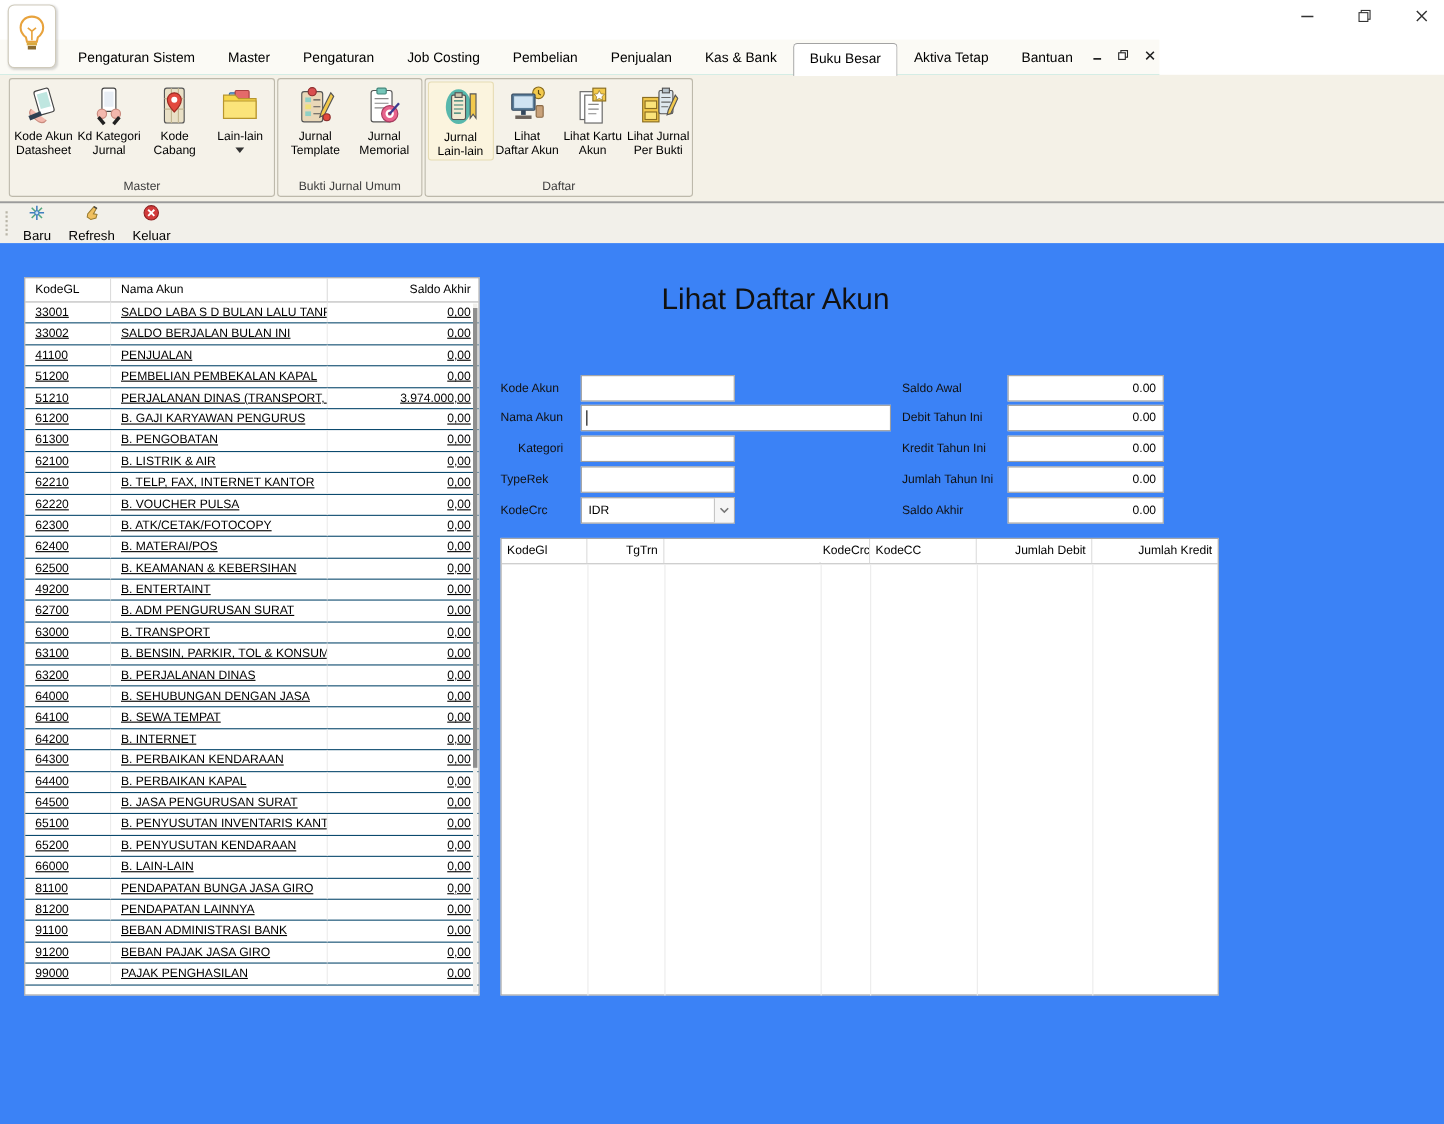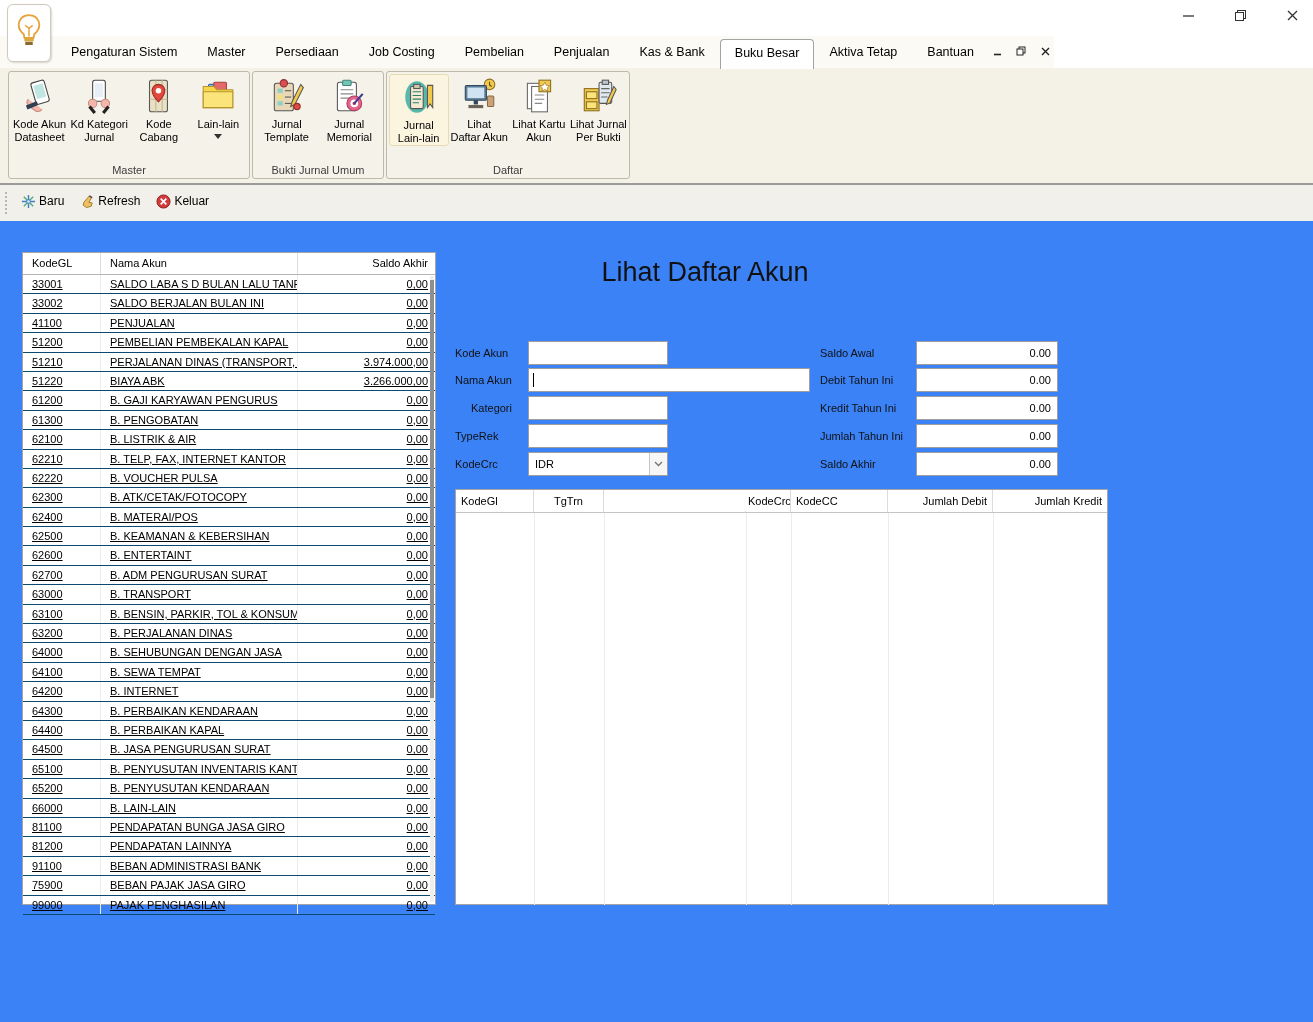--- a/index.html
+++ b/index.html
@@ -28,21 +28,21 @@
   .rgroup-buttons{position:absolute;left:0;top:2px;width:100%;display:flex;justify-content:space-evenly;align-items:flex-start;}
   .rbtn{width:58px;display:flex;flex-direction:column;align-items:center;padding-top:2px;cursor:default;}
   .rbtn .ric{width:40px;height:40px;display:flex;align-items:center;justify-content:center;}
   .rb-label{font-size:11px;line-height:13px;text-align:center;white-space:pre-line;margin-top:2px;}
   .rbtn.hl{background:#fbf4de;border:1px solid #e6dcb4;border-radius:3px;}
   .dd-arrow{width:0;height:0;border-left:4px solid transparent;border-right:4px solid transparent;border-top:5px solid #333;margin-top:3px;}
 
   
   .toolbar{position:absolute;left:0;top:185px;width:1313px;height:36px;background:#f2f0ea;display:flex;align-items:center;}
   .grip{width:3px;height:22px;margin:0 6px 0 5px;border-left:2px dotted #b9b5a8;}
-  .tbtn{display:flex;align-items:flex-start;gap:3px;font-size:12px;padding:3px 5px;margin-right:6px;cursor:default;}
+  .tbtn{display:flex;align-items:center;gap:3px;font-size:12px;padding:3px 5px;margin-right:6px;cursor:default;flex-direction:column;}
 
   
   .content{position:absolute;left:0;top:221px;width:1313px;height:801px;background:#3b82f6;padding-left:12px;}
 
   
   .ltable{position:absolute;left:22px;top:31px;width:412px;height:651px;border:1px solid #a5a5a5;background:#fff;font-size:11px;}
   .lt-head{display:flex;height:21px;line-height:21px;border-bottom:1px solid #b5b5b5;}
   .lt-head .hc{border-right:1px solid #dcdcdc;}
   .lt-head .hc:last-child{border-right:none;}
   .grid-row{display:flex;height:18.4px;line-height:18.4px;border-bottom:1px solid #0c4a6e;text-decoration:underline;}
@@ -105,21 +105,21 @@
           <path d="M15 3 C8 3 4 8 4 13.5 c0 4.5 2.6 7.6 5.2 9.6 l1 4.4 h9.6 l1-4.4 c2.6-2 5.2-5.1 5.2-9.6 C26 8 22 3 15 3z" fill="#fff" stroke="#e8a33d" stroke-width="2"></path>
           <path d="M11 14 l4 3.2 4-3.2 M15 17.2 V26" stroke="#e8a33d" stroke-width="1.6" fill="none"></path>
           <rect x="10" y="28" width="10" height="3" fill="#d9a93f"></rect>
           <rect x="11" y="31.5" width="8" height="3.5" fill="#8a6a2f"></rect>
         </svg>
       </span>
     </div>
     <nav class="menus">
       <span class="menu-item">Pengaturan Sistem</span>
       <span class="menu-item">Master</span>
-      <span class="menu-item">Persediaan</span>
+      <span class="menu-item">Pengaturan</span>
       <span class="menu-item">Job Costing</span>
       <span class="menu-item">Pembelian</span>
       <span class="menu-item">Penjualan</span>
       <span class="menu-item">Kas &amp; Bank</span>
       <span class="menu-item active">Buku Besar</span>
       <span class="menu-item">Aktiva Tetap</span>
       <span class="menu-item">Bantuan</span>
     </nav>
     <div class="mdi-controls">
       <div class="mdi-btn">
@@ -367,25 +367,20 @@
             <div class="gc c0">51200</div>
             <div class="gc c1">PEMBELIAN PEMBEKALAN KAPAL</div>
             <div class="gc c2">0,00</div>
           </div>
           <div class="grid-row">
             <div class="gc c0">51210</div>
             <div class="gc c1">PERJALANAN DINAS (TRANSPORT, ..</div>
             <div class="gc c2">3.974.000,00</div>
           </div>
           <div class="grid-row">
-            <div class="gc c0">51220</div>
-            <div class="gc c1">BIAYA ABK</div>
-            <div class="gc c2">3.266.000,00</div>
-          </div>
-          <div class="grid-row">
             <div class="gc c0">61200</div>
             <div class="gc c1">B. GAJI KARYAWAN PENGURUS</div>
             <div class="gc c2">0,00</div>
           </div>
           <div class="grid-row">
             <div class="gc c0">61300</div>
             <div class="gc c1">B. PENGOBATAN</div>
             <div class="gc c2">0,00</div>
           </div>
           <div class="grid-row">
@@ -412,21 +407,21 @@
             <div class="gc c0">62400</div>
             <div class="gc c1">B. MATERAI/POS</div>
             <div class="gc c2">0,00</div>
           </div>
           <div class="grid-row">
             <div class="gc c0">62500</div>
             <div class="gc c1">B. KEAMANAN &amp; KEBERSIHAN</div>
             <div class="gc c2">0,00</div>
           </div>
           <div class="grid-row">
-            <div class="gc c0">62600</div>
+            <div class="gc c0">49200</div>
             <div class="gc c1">B. ENTERTAINT</div>
             <div class="gc c2">0,00</div>
           </div>
           <div class="grid-row">
             <div class="gc c0">62700</div>
             <div class="gc c1">B. ADM PENGURUSAN SURAT</div>
             <div class="gc c2">0,00</div>
           </div>
           <div class="grid-row">
             <div class="gc c0">63000</div>
@@ -497,21 +492,21 @@
             <div class="gc c0">81200</div>
             <div class="gc c1">PENDAPATAN LAINNYA</div>
             <div class="gc c2">0,00</div>
           </div>
           <div class="grid-row">
             <div class="gc c0">91100</div>
             <div class="gc c1">BEBAN ADMINISTRASI BANK</div>
             <div class="gc c2">0,00</div>
           </div>
           <div class="grid-row">
-            <div class="gc c0">75900</div>
+            <div class="gc c0">91200</div>
             <div class="gc c1">BEBAN PAJAK JASA GIRO</div>
             <div class="gc c2">0,00</div>
           </div>
           <div class="grid-row">
             <div class="gc c0">99000</div>
             <div class="gc c1">PAJAK PENGHASILAN</div>
             <div class="gc c2">0,00</div>
           </div>
         </div>
     </div>
@@ -550,21 +545,21 @@
 
     <div class="ffield num" style="left:916px;top:120px;width:142px;">0.00</div>
     <div class="ffield num" style="left:916px;top:147px;width:142px;">0.00</div>
     <div class="ffield num" style="left:916px;top:175px;width:142px;">0.00</div>
     <div class="ffield num" style="left:916px;top:203px;width:142px;">0.00</div>
     <div class="ffield num" style="left:916px;top:231px;width:142px;">0.00</div>
 
     <div class="btable">
       <div class="bt-head">
         <div class="bhc" style="width:78px;">KodeGl</div>
-        <div class="bhc ar" style="width:70px;text-align:center;">TgTrn</div>
+        <div class="bhc ar" style="width:70px;">TgTrn</div>
         <div class="bhc" style="width:142px;margin-top:21px;">Keterangan</div>
         <div class="bhc ar" style="width:45px;padding:0 2px;">KodeCrc</div>
         <div class="bhc" style="width:97px;">KodeCC</div>
         <div class="bhc ar" style="width:105px;">Jumlah Debit</div>
         <div class="bhc ar" style="width:114px;">Jumlah Kredit</div>
       </div>
       <div class="bt-body">
           <div class="colline" style="left: 78px;"></div>
           <div class="colline" style="left: 148px;"></div>
           <div class="colline" style="left: 290px;"></div>

